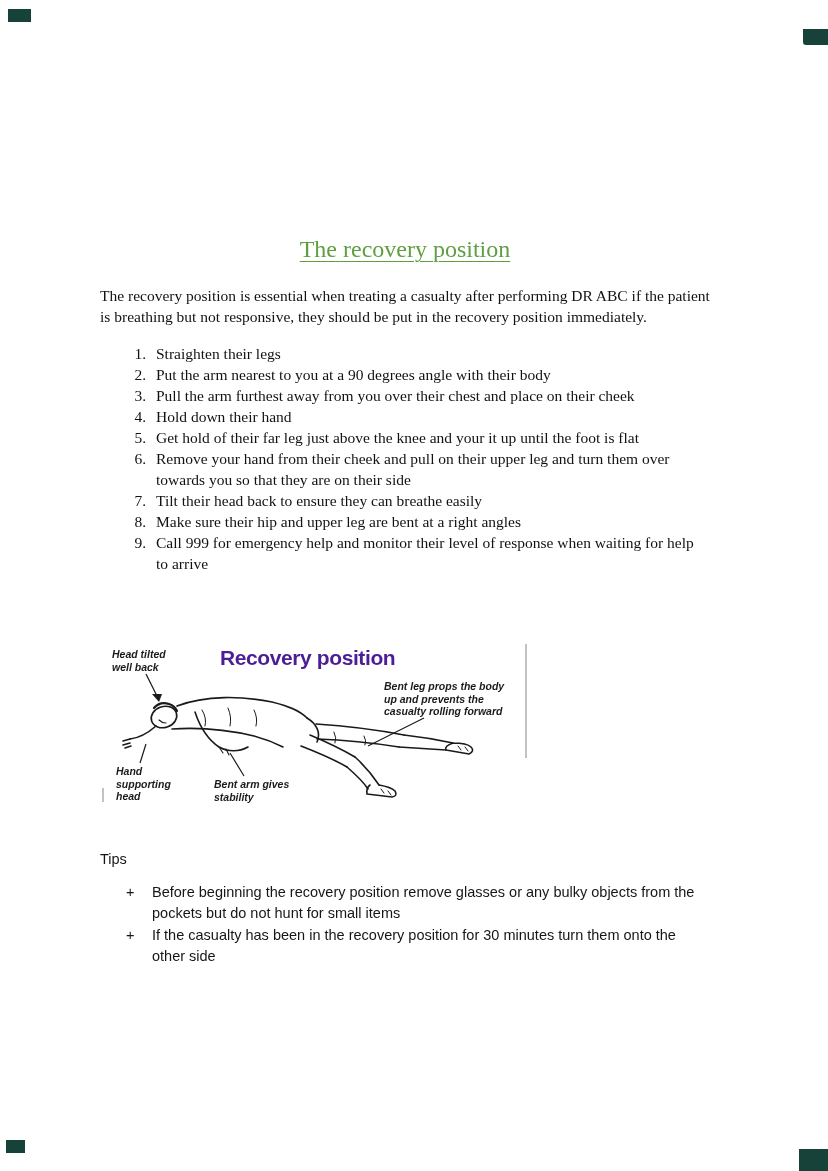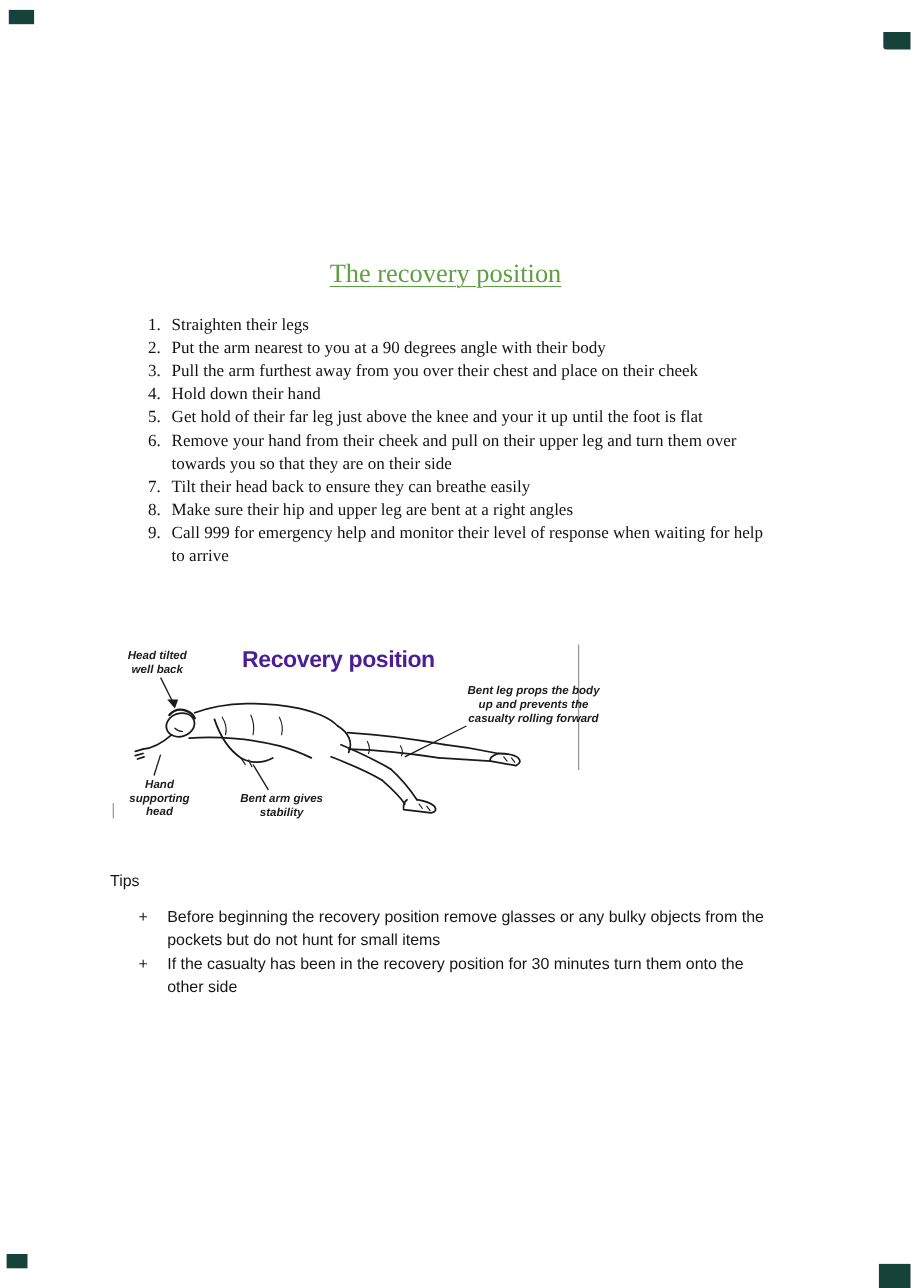--- a/index.html
+++ b/index.html
@@ -58,34 +58,33 @@
   }
   .figure svg{position:absolute;left:0;top:0;}
   .fig-label{
     position:absolute;
     font-family:"Liberation Sans", sans-serif;
     font-weight:bold;
     font-style:italic;
     font-size:10.5px;
     line-height:12.5px;
     color:#1b1b1b;
-    text-align:center;
   }
   .fig-title{
     position:absolute;
     left:118px;top:6px;
     font-family:"Liberation Sans", sans-serif;
     font-weight:bold;
     font-style:normal;
     font-size:21px;
     letter-spacing:-0.4px;
     color:#4c1d95;
   }
   .lbl-head{left:10px;top:8px;width:62px;}
-  .lbl-leg{left:282px;top:40px;width:132px;margin-left:35px;}
+  .lbl-leg{left:282px;top:40px;width:132px;}
   .lbl-hand{left:14px;top:125px;width:58px;}
   .lbl-arm{left:112px;top:138px;width:84px;}
 
   
   .tips{
     margin-top:12px;
     font-family:"Liberation Sans", sans-serif;
     font-size:14.5px;
     line-height:21px;
     color:#161616;
@@ -107,20 +106,21 @@
 
   <div class="corner tl"></div>
   <div class="corner tr"></div>
   <div class="corner bl"></div>
   <div class="corner br"></div>
 
   <div class="content">
 
     <h1 class="doc-title">The recovery position</h1>
 
+    <p class="para">The recovery position is essential when treating a casualty after performing DR ABC if the patient is breathing but not responsive, they should be put in the recovery position immediately.</p>
 
 
     <ol class="steps">
       <li>Straighten their legs</li>
       <li>Put the arm nearest to you at a 90 degrees angle with their body</li>
       <li>Pull the arm furthest away from you over their chest and place on their cheek</li>
       <li>Hold down their hand</li>
       <li>Get hold of their far leg just above the knee and your it up until the foot is flat</li>
       <li> Remove your hand from their cheek and pull on their upper leg and turn them over towards you so that they are on their side</li>
       <li>Tilt their head back to ensure they can breathe easily</li>

